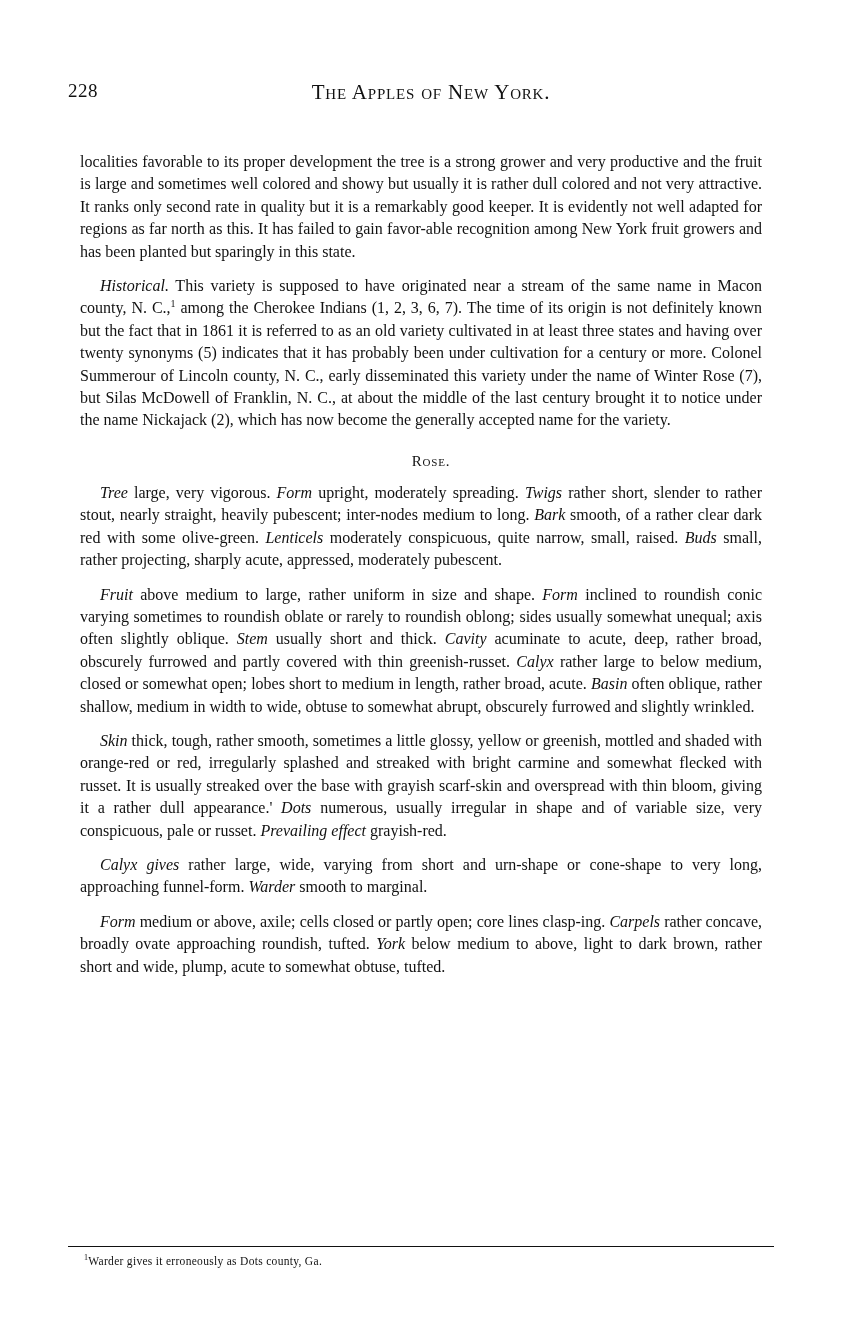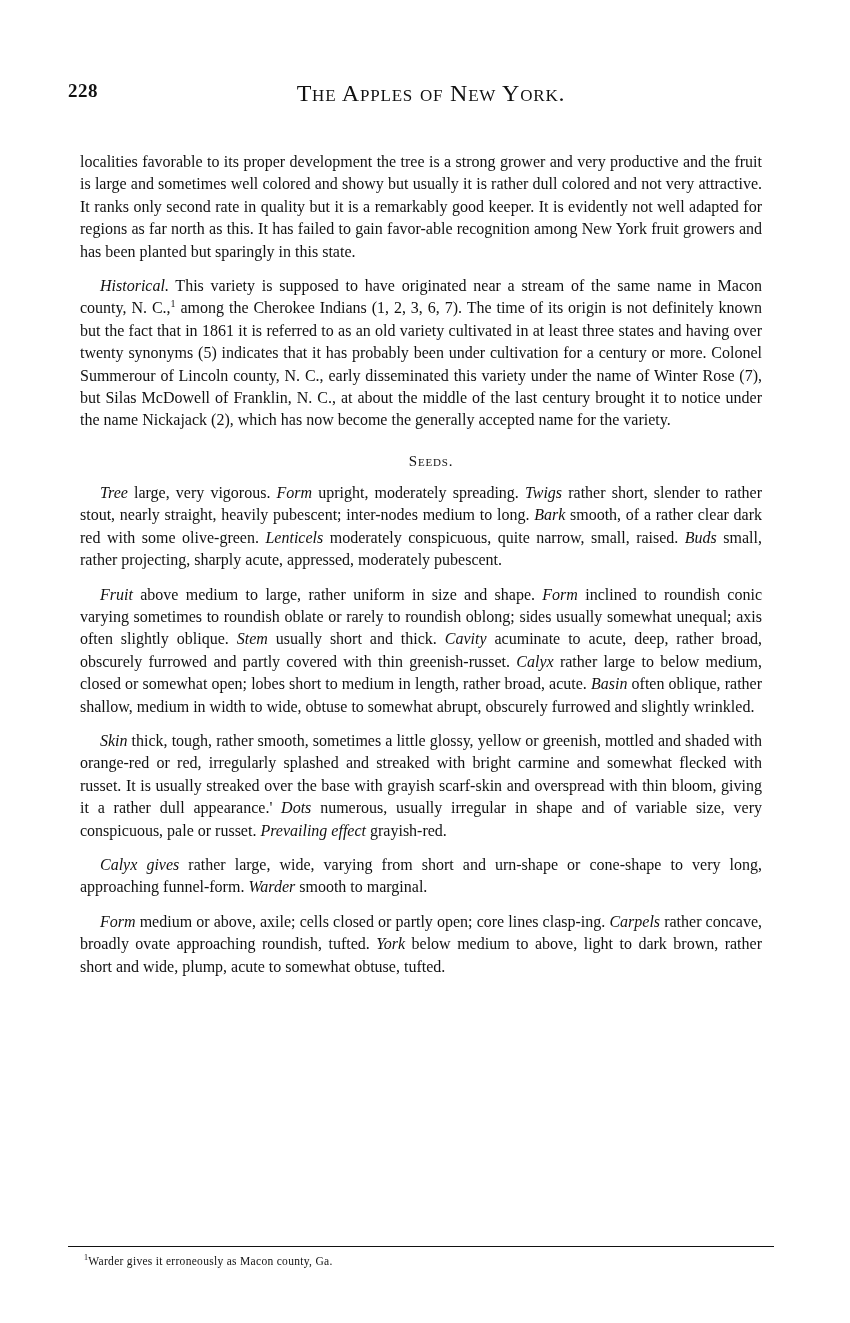--- a/index.html
+++ b/index.html
@@ -6,27 +6,27 @@
     body {
       width: 850px; height: 1323px; position: relative; overflow: hidden;
       font-family: "Liberation Serif", "DejaVu Serif", serif;
       color: #111111;
     }
     .page { position: absolute; left: 68px; top: 0; width: 706px; }
     .running-head {
       position: absolute; top: 80px; left: 0; width: 706px; height: 30px;
     }
     .page-number {
-      position: absolute; left: 0; top: 0; font-size: 19px; font-weight: bold;
+      position: absolute; left: 0; top: 0; font-size: 19px; font-weight: normal;
       letter-spacing: 0.5px;
       text-align: center;
     }
     .running-title {
       position: absolute; left: 0; right: 0; top: 0; text-align: center;
-      font-size: 24px; font-variant: small-caps; letter-spacing: 0.8px;
+      font-size: 21px; font-variant: small-caps; letter-spacing: 0.8px;
       padding-left: 20px;
     }
     .body-text { position: absolute; top: 139px; left: 0; width: 706px; }
     p {
       margin: 12px; font-size: 16px; line-height: 22.4px; text-align: justify;
       text-align-last: left; hyphens: manual;
     }
     p.indent { text-indent: 20px; }
     p.gap { margin-top: 7px; }
     .section-head {
@@ -53,25 +53,25 @@
   <div class="running-head">
     <span class="page-number">228</span>
     <div class="running-title">The Apples of New York.</div>
   </div>
 
   <div class="body-text">
     <p>localities favorable to its proper development the tree is a strong grower and very productive and the fruit is large and sometimes well colored and showy but usually it is rather dull colored and not very attractive. It ranks only second rate in quality but it is a remarkably good keeper. It is evidently not well adapted for regions as far north as this. It has failed to gain favor-able recognition among New York fruit growers and has been planted but sparingly in this state.</p>
 
     <p class="indent gap"><i>Historical.</i><span> This variety is supposed to have originated near a stream of the same name in Macon county, N. C.,</span><sup class="fn-mark">1</sup><span> among the Cherokee Indians (1, 2, 3, 6, 7). The time of its origin is not definitely known but the fact that in 1861 it is referred to as an old variety cultivated in at least three states and having over twenty synonyms (5) indicates that it has probably been under cultivation for a century or more. Colonel Summerour of Lincoln county, N. C., early disseminated this variety under the name of Winter Rose (7), but Silas McDowell of Franklin, N. C., at about the middle of the last century brought it to notice under the name Nickajack (2), which has now become the generally accepted name for the variety.</span></p>
 
-    <div class="section-head">Seeds.</div>
+    <div class="section-head">Rose.</div>
     <p class="indent"><i>Tree</i><span> large, very vigorous. </span><i>Form</i><span> upright, moderately spreading. </span><i>Twigs</i><span> rather short, slender to rather stout, nearly straight, heavily pubescent; inter-nodes medium to long. </span><i>Bark</i><span> smooth, of a rather clear dark red with some olive-green. </span><i>Lenticels</i><span> moderately conspicuous, quite narrow, small, raised. </span><i>Buds</i><span> small, rather projecting, sharply acute, appressed, moderately pubescent.</span></p>
 
     <p class="indent"><i>Fruit</i><span> above medium to large, rather uniform in size and shape. </span><i>Form</i><span> inclined to roundish conic varying sometimes to roundish oblate or rarely to roundish oblong; sides usually somewhat unequal; axis often slightly oblique. </span><i>Stem</i><span> usually short and thick. </span><i>Cavity</i><span> acuminate to acute, deep, rather broad, obscurely furrowed and partly covered with thin greenish-russet. </span><i>Calyx</i><span> rather large to below medium, closed or somewhat open; lobes short to medium in length, rather broad, acute. </span><i>Basin</i><span> often oblique, rather shallow, medium in width to wide, obtuse to somewhat abrupt, obscurely furrowed and slightly wrinkled.</span></p>
     <p class="indent gap"><i>Skin</i><span> thick, tough, rather smooth, sometimes a little glossy, yellow or greenish, mottled and shaded with orange-red or red, irregularly splashed and streaked with bright carmine and somewhat flecked with russet. It is usually streaked over the base with grayish scarf-skin and overspread with thin bloom, giving it a rather dull appearance.' </span><i>Dots</i><span> numerous, usually irregular in shape and of variable size, very conspicuous, pale or russet. </span><i>Prevailing effect</i><span> grayish-red.</span></p>
     <p class="indent gap"><i>Calyx gives</i><span> rather large, wide, varying from short and urn-shape or cone-shape to very long, approaching funnel-form. </span><i>Warder</i><span> smooth to marginal.</span></p>
     <p class="indent gap"><i>Form</i><span> medium or above, axile; cells closed or partly open; core lines clasp-ing. </span><i>Carpels</i><span> rather concave, broadly ovate approaching roundish, tufted. </span><i>York</i><span> below medium to above, light to dark brown, rather short and wide, plump, acute to somewhat obtuse, tufted.</span></p>
   </div>
 
   <div class="footnote-rule"></div>
-  <div class="footnote"><sup class="fn-mark">1</sup><span>Warder gives it erroneously as Macon county, Ga.</span></div>
+  <div class="footnote"><sup class="fn-mark">1</sup><span>Warder gives it erroneously as Dots county, Ga.</span></div>
 
 </div>
 
 </body></html>

